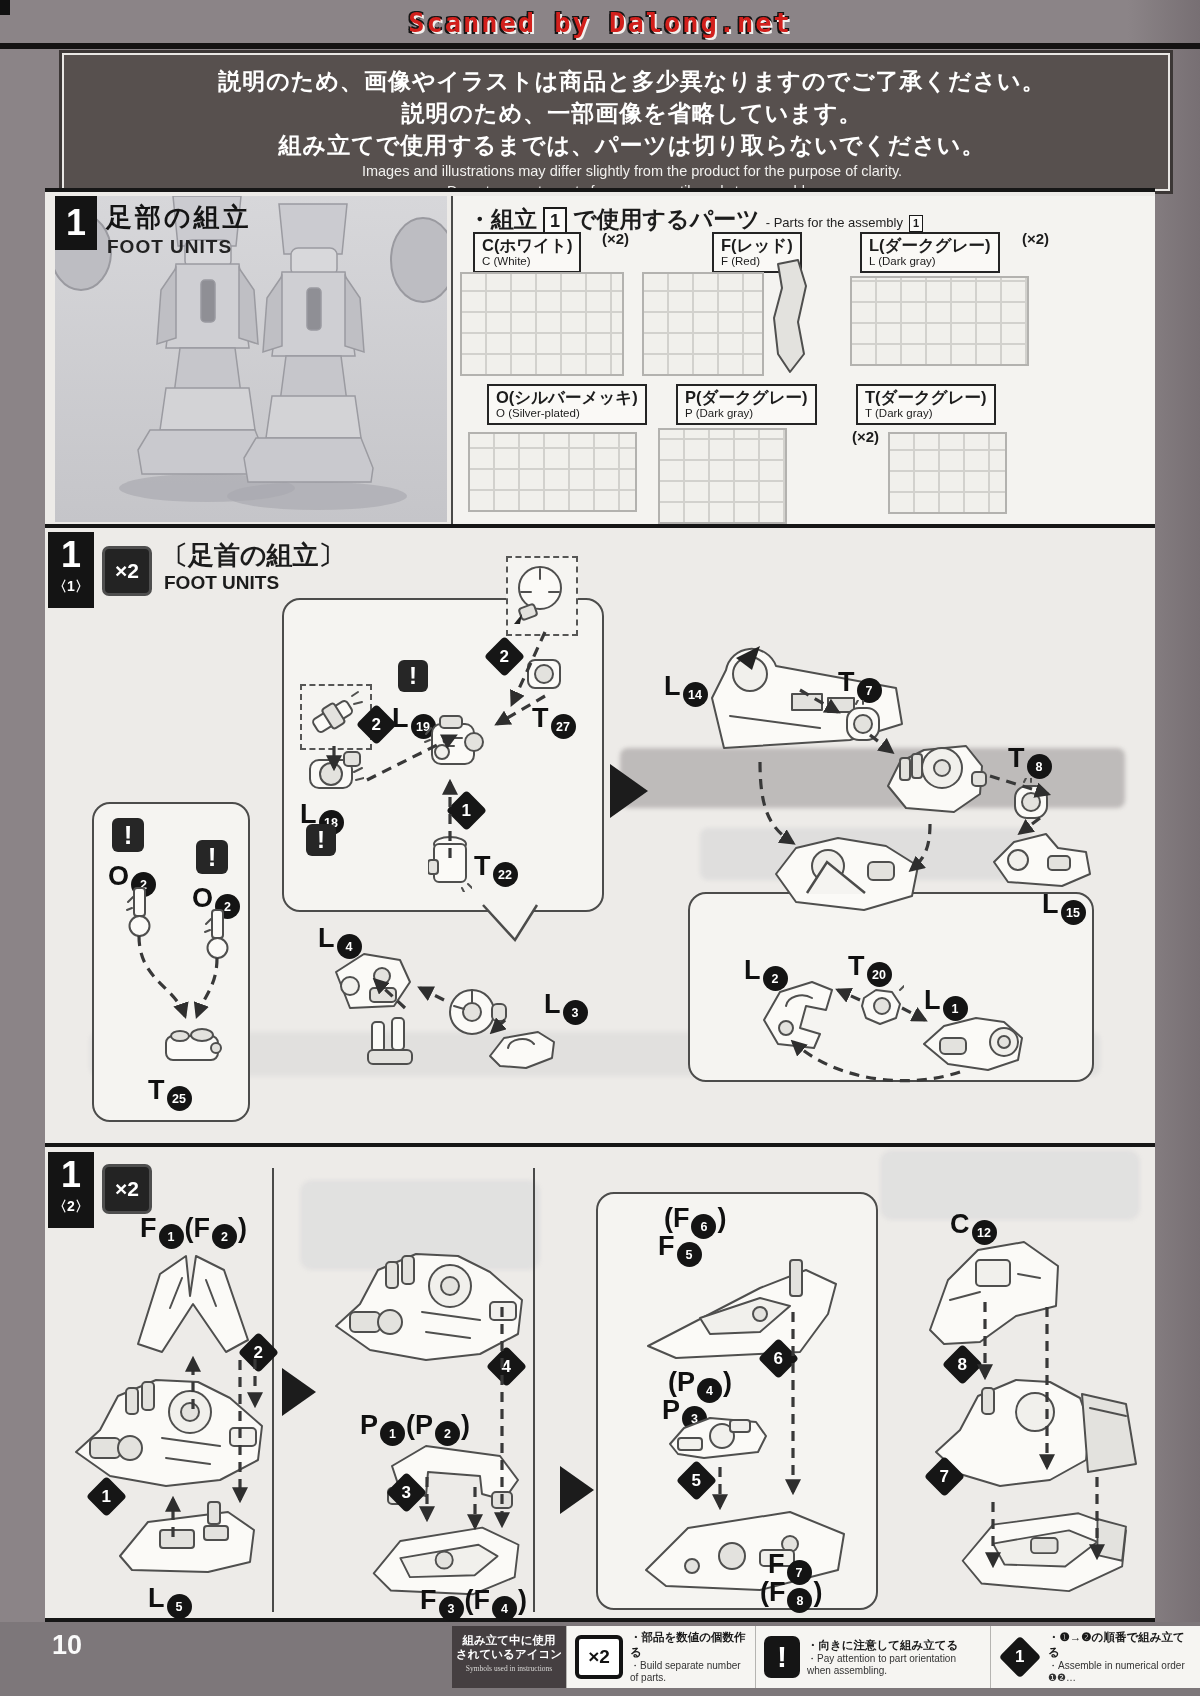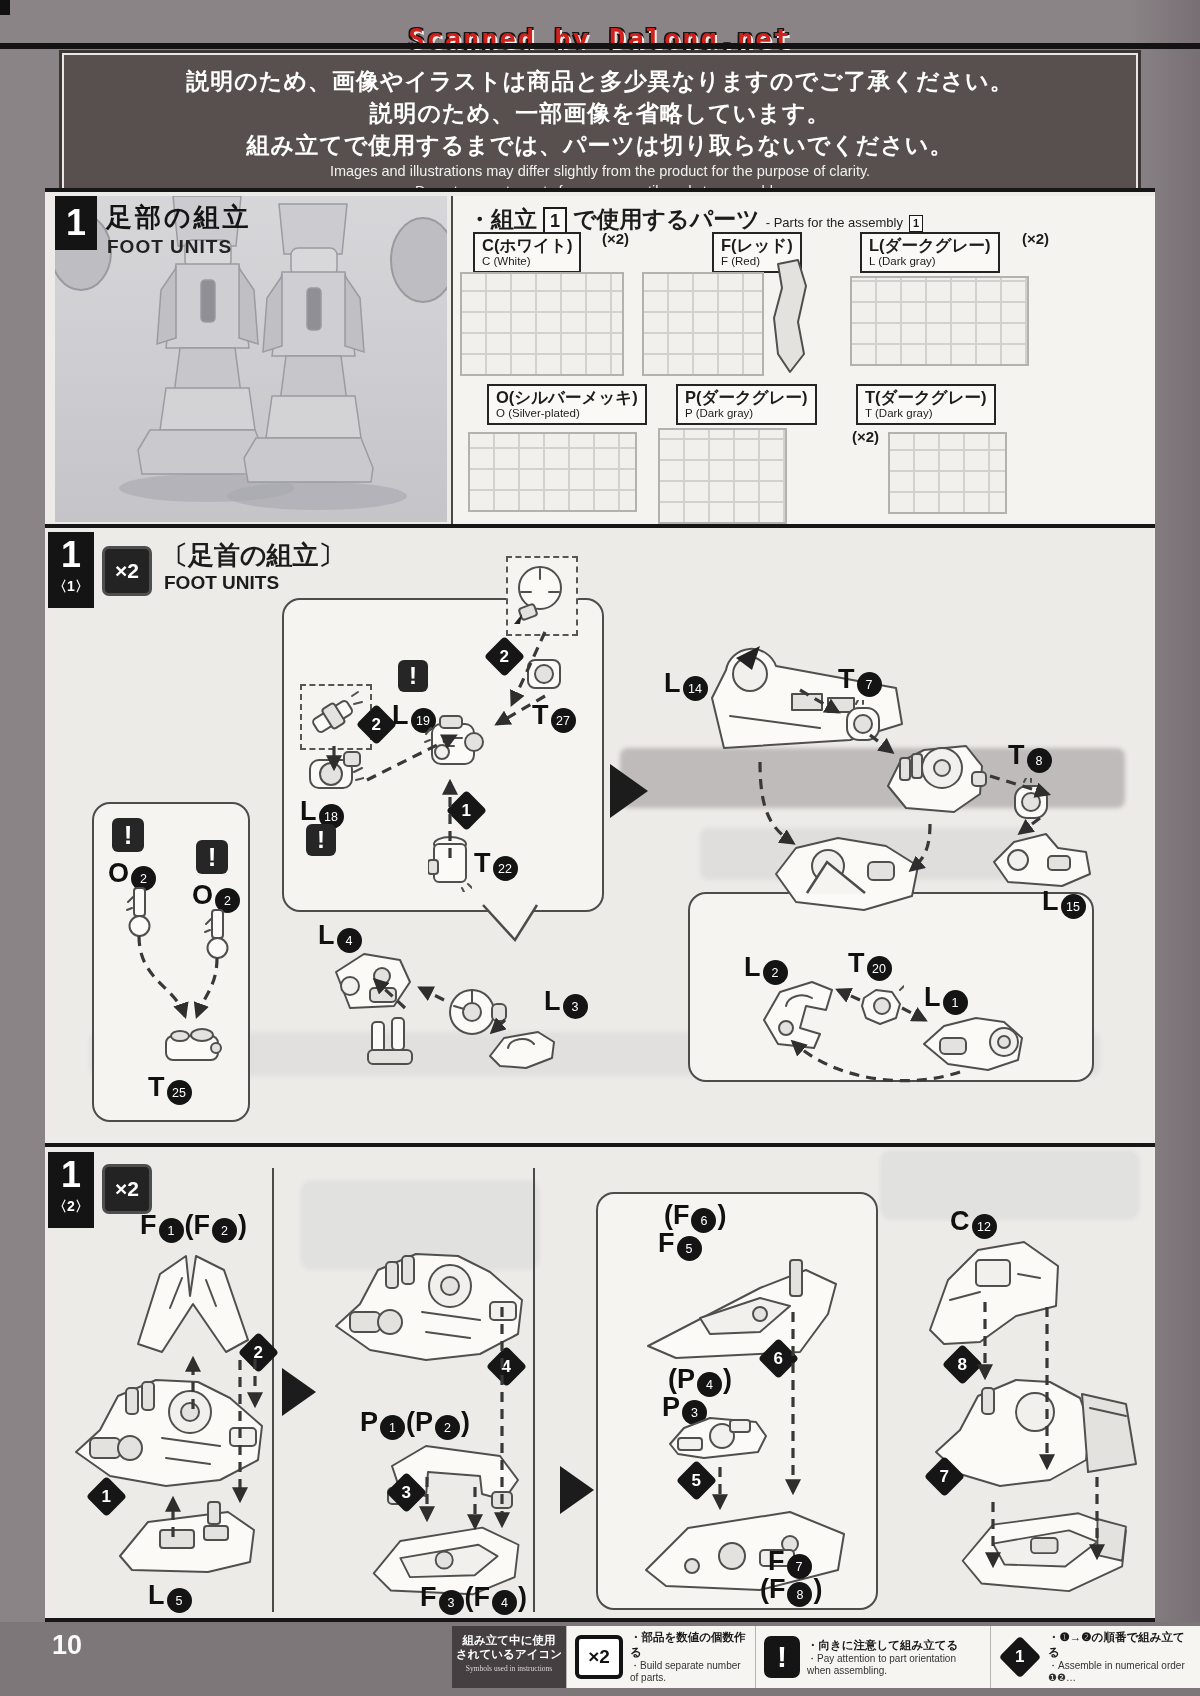--- a/index.html
+++ b/index.html
@@ -6,21 +6,21 @@
   .page{position:relative;width:1200px;height:1696px;margin:0 auto;overflow:hidden;
         background:linear-gradient(90deg,#8b8487 0 94%,#776f73 100%);
         font-family:"Liberation Sans",sans-serif;color:#1c1c1c;}
   .abs{position:absolute;}
   
   .scantitle{font-family:"DejaVu Sans Mono",monospace;font-size:27px;font-weight:bold;color:#d2201c;
              letter-spacing:2px;
              text-shadow:2px 2px 0 #f2f0ee,-1.5px -1.5px 0 #151515,1.5px -1.5px 0 #151515,-1.5px 1.5px 0 #151515;}
   .blackrule{background:#141212;}
   
-  .disc{background:#57504e;border:2px solid #e9e7e4;box-shadow:0 0 0 3px #3c3736;padding-top:10px;}
+  .disc{background:#57504e;border:2px solid #e9e7e4;box-shadow:0 0 0 3px #3c3736;padding-top:10px;padding-left:32px;}
   .disc .jp{display:block;text-align:center;color:#fff;font-weight:bold;font-size:23px;line-height:32px;letter-spacing:1px;}
   .disc .en{display:block;text-align:center;color:#f1f0ee;font-size:14.5px;line-height:20px;}
   
   .paper{background:#edebe8;}
   .hrule{position:absolute;height:4px;background:#161616;}
   .vline{position:absolute;width:2px;background:#4a4a49;}
   
   .stepbox{position:absolute;background:#141414;color:#fff;text-align:center;}
   .stepbox .n{font-size:36px;font-weight:bold;line-height:46px;}
   .stepbox .v{font-size:14px;font-weight:bold;line-height:16px;padding-bottom:5px;}
@@ -42,21 +42,21 @@
   .thumb{position:absolute;border:2px solid #b3b2af;background-color:#f1f0ec;
          background-image:repeating-linear-gradient(0deg,transparent 0 19px,#d2d1cd 19px 21px),
                           repeating-linear-gradient(90deg,transparent 0 23px,#d2d1cd 23px 25px);}
   
   .rbox{position:absolute;border:2.5px solid #4c4c4b;border-radius:18px;background:#f5f4f1;}
   .dashbox{position:absolute;border:2.5px dashed #565655;background:#f5f4f1;}
   .warn{position:absolute;width:32px;height:34px;background:#262626;border-radius:6px;color:#fff;
         font-weight:bold;font-size:26px;display:flex;align-items:center;justify-content:center;line-height:1;}
   .plabel{position:absolute;display:flex;align-items:center;font-weight:bold;font-size:27px;color:#101010;white-space:nowrap;}
   .pn{display:inline-flex;width:25px;height:25px;border-radius:50%;background:#141414;color:#fff;
-      font-size:12.5px;font-weight:normal;align-items:center;justify-content:center;margin:10px 1px 0 2px;flex:none;}
+      font-size:12.5px;font-weight:bold;align-items:center;justify-content:center;margin:16px 1px 0 2px;flex:none;}
   .dia{position:absolute;width:29px;height:29px;background:#161616;border-radius:4px;transform:rotate(45deg);
        display:flex;align-items:center;justify-content:center;}
   .dia span{transform:rotate(-45deg);color:#fff;font-size:17px;font-weight:bold;}
   .tri{position:absolute;width:0;height:0;border-top:27px solid transparent;border-bottom:27px solid transparent;
        border-left:38px solid #1c1c1c;}
   .ps{position:absolute;}
   .partsvg *{stroke:#4f4f4e;stroke-width:2px;fill:#fbfaf7;stroke-linejoin:round;stroke-linecap:round;}
   .partsvg .nofill{fill:none;}
   .partsvg .dk{fill:#e3e2de;}
   .partsvg .hl{fill:#f1f0ec;}
@@ -79,21 +79,21 @@
            display:flex;align-items:center;justify-content:center;flex:none;}
   .lg-dia{width:30px;height:30px;background:#151515;border-radius:4px;transform:rotate(45deg);
           display:flex;align-items:center;justify-content:center;flex:none;margin:0 6px;}
   .lg-dia span{transform:rotate(-45deg);color:#fff;font-size:17px;font-weight:bold;}
 </style>
 </head>
 <body>
 
 <div class="page">
 
-  <div class="abs" style="left:0;top:16px;width:1200px;height:44px;display:flex;align-items:center;justify-content:center;">
+  <div class="abs" style="left:0;top:0;width:1200px;height:44px;display:flex;align-items:center;justify-content:center;">
     <span class="scantitle">Scanned by Dalong.net</span>
   </div>
   <div class="abs" style="left:0;top:0;width:10px;height:15px;background:#111;"></div>
   <div class="abs blackrule" style="left:0;top:43px;width:1200px;height:6px;"></div>
 
   <div class="abs disc" style="left:62px;top:53px;width:1072px;height:124px;">
     <span class="jp">説明のため、画像やイラストは商品と多少異なりますのでご了承ください。</span>
     <span class="jp">説明のため、一部画像を省略しています。</span>
     <span class="jp">組み立てで使用するまでは、パーツは切り取らないでください。</span>
     <span class="en">Images and illustrations may differ slightly from the product for the purpose of clarity.</span>

